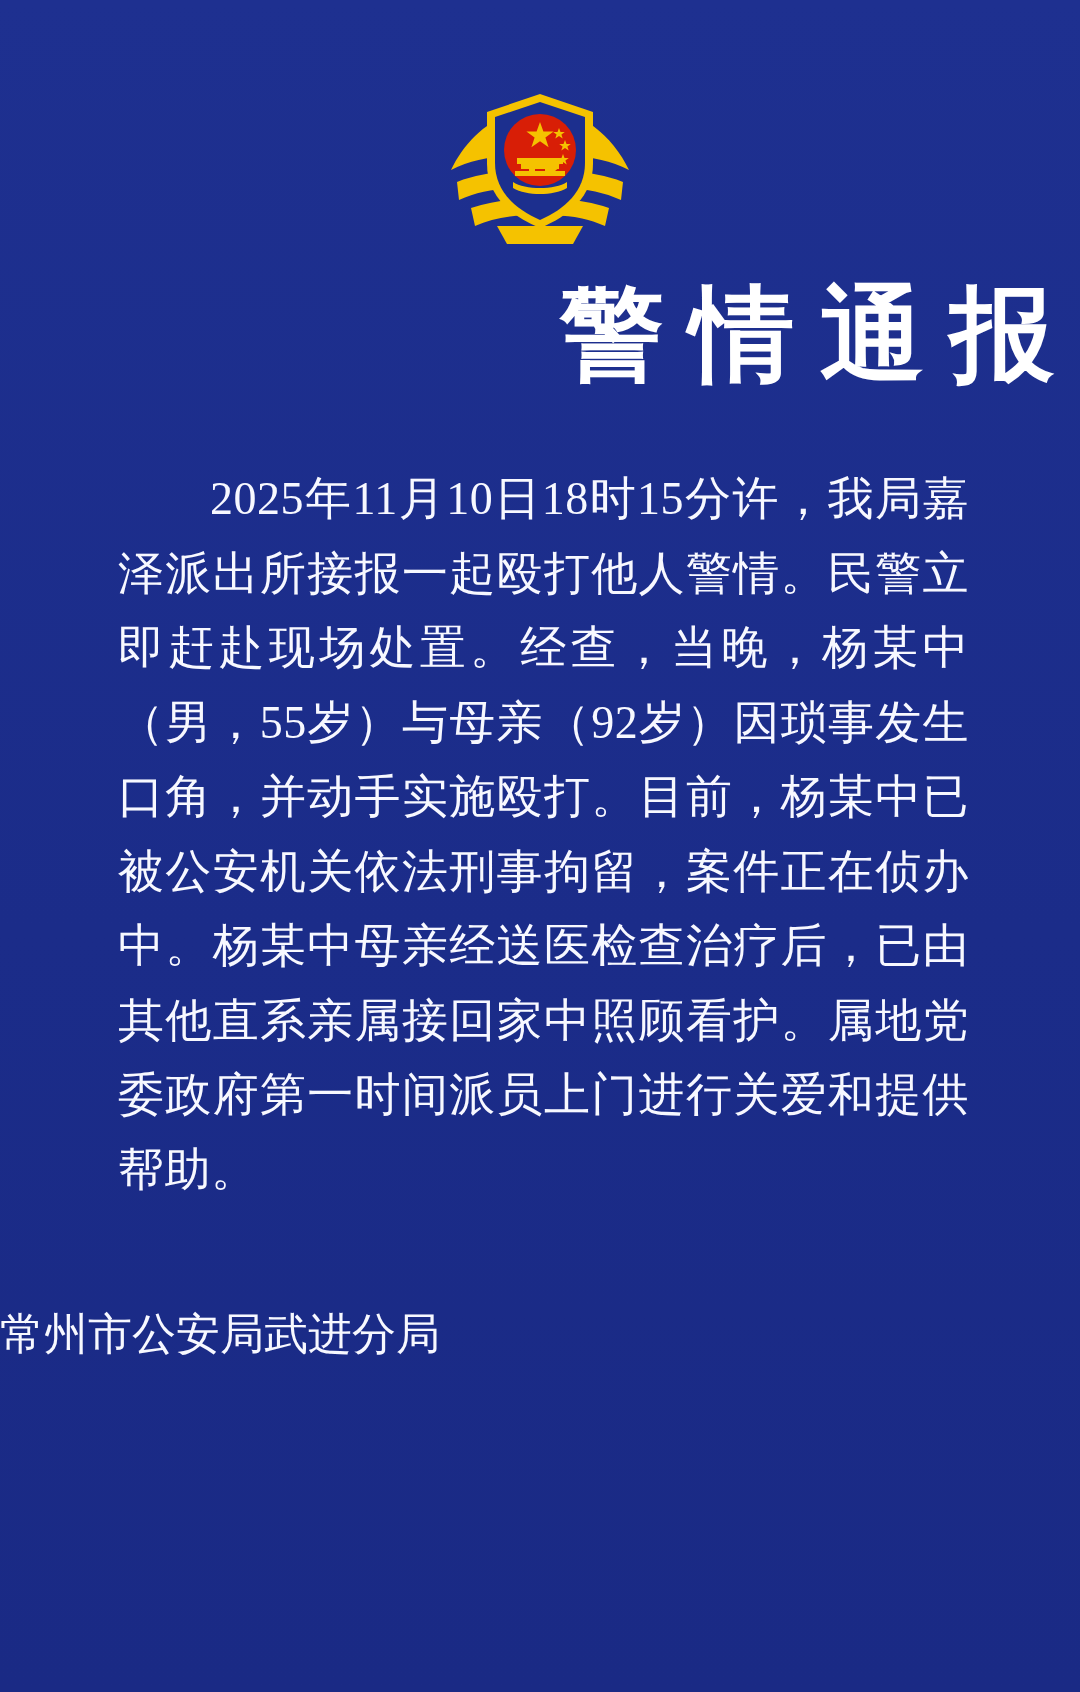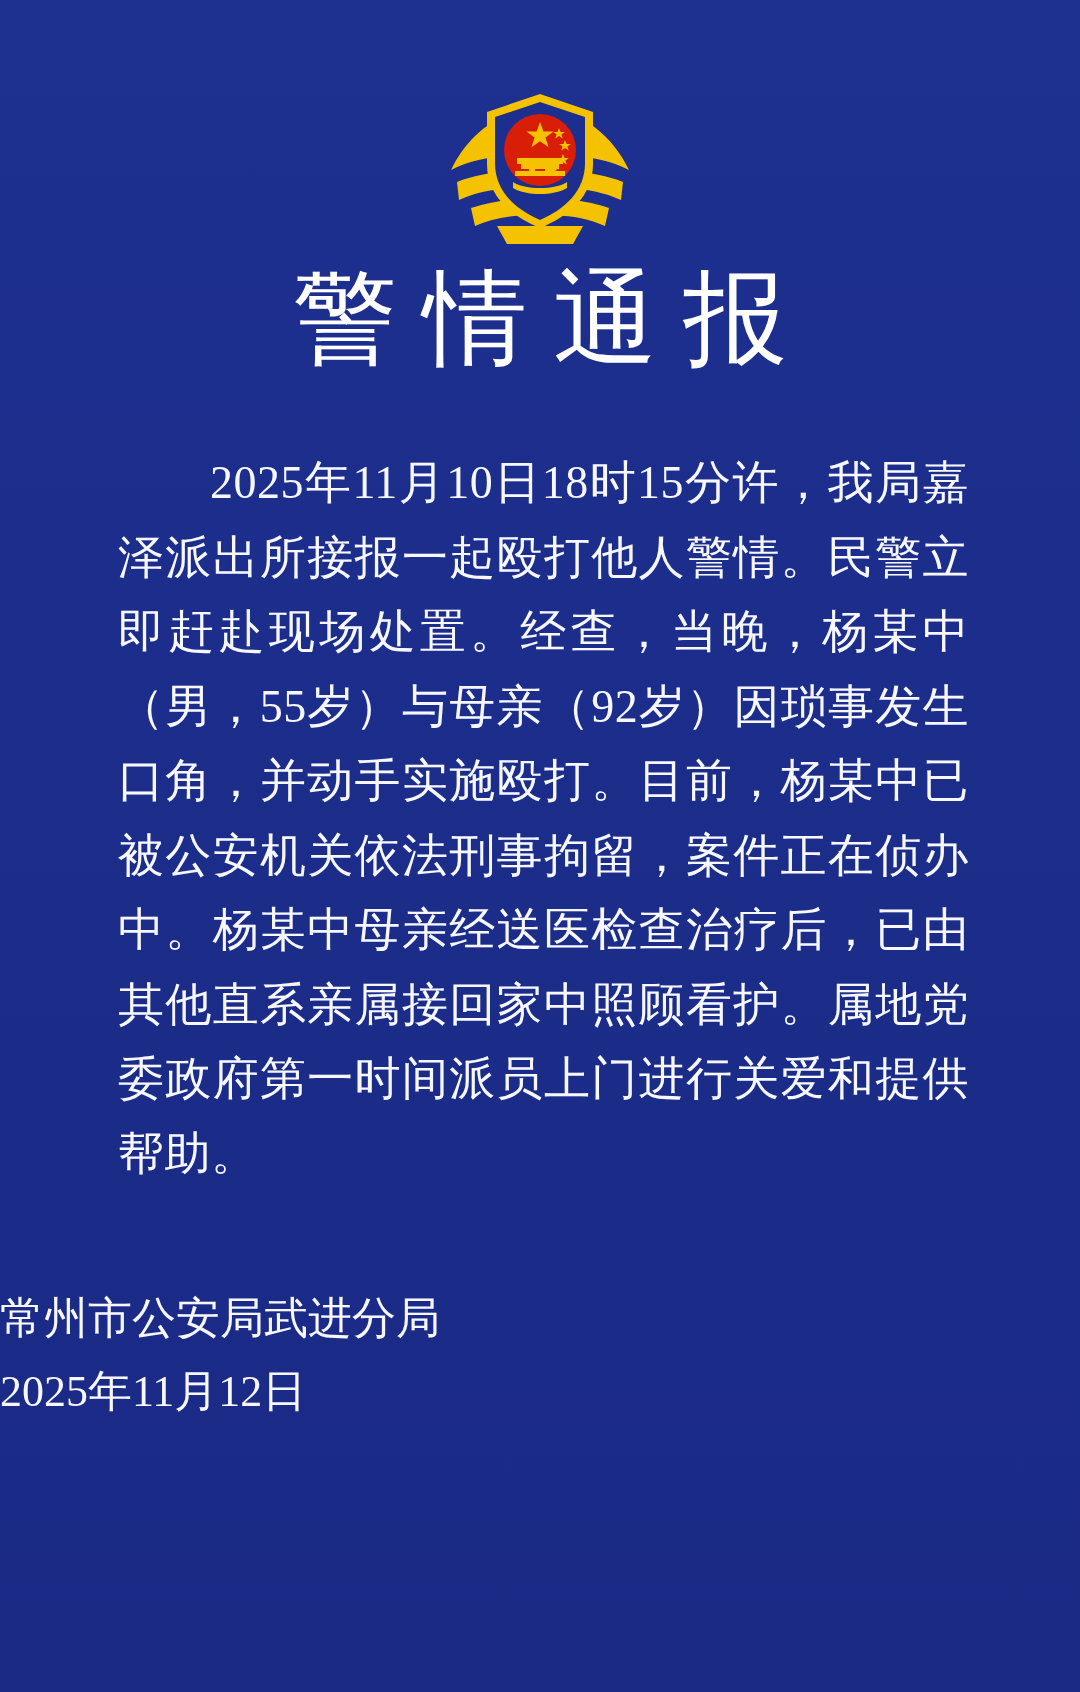--- a/index.html
+++ b/index.html
@@ -32,27 +32,27 @@
   }
   .emblem {
     width: 190px;
     height: 170px;
     position: relative;
   }
   .emblem svg { display: block; }
 
   
   .title {
-    text-align: center;
+    text-align: right;
     font-size: 104px;
     line-height: 1.1;
     letter-spacing: 26px;
     text-indent: 26px;
-    font-weight: 400;
-    margin-top: 14px;
+    font-weight: 700;
+    margin-top: 30px;
     font-family: "Liberation Serif", "DejaVu Serif", serif;
     color: #ffffff;
   }
 
   
   .body-text {
     margin: 36px 111px 0 118px;
     font-size: 46px;
     line-height: 1.62;
     text-align: justify;
@@ -120,16 +120,15 @@
       </svg>
     </div>
   </div>
 
   <h1 class="title">警情通报</h1>
 
   <div class="body-text">2025年11月10日18时15分许，我局嘉泽派出所接报一起殴打他人警情。民警立即赶赴现场处置。经查，当晚，杨某中（男，55岁）与母亲（92岁）因琐事发生口角，并动手实施殴打。目前，杨某中已被公安机关依法刑事拘留，案件正在侦办中。杨某中母亲经送医检查治疗后，已由其他直系亲属接回家中照顾看护。属地党委政府第一时间派员上门进行关爱和提供帮助。</div>
 
   <div class="signature">
     <div class="sig-org">常州市公安局武进分局</div>
-    <div class="sig-date">2025年11月12日</div>
   </div>
 
 </div>
 
 </body></html>

